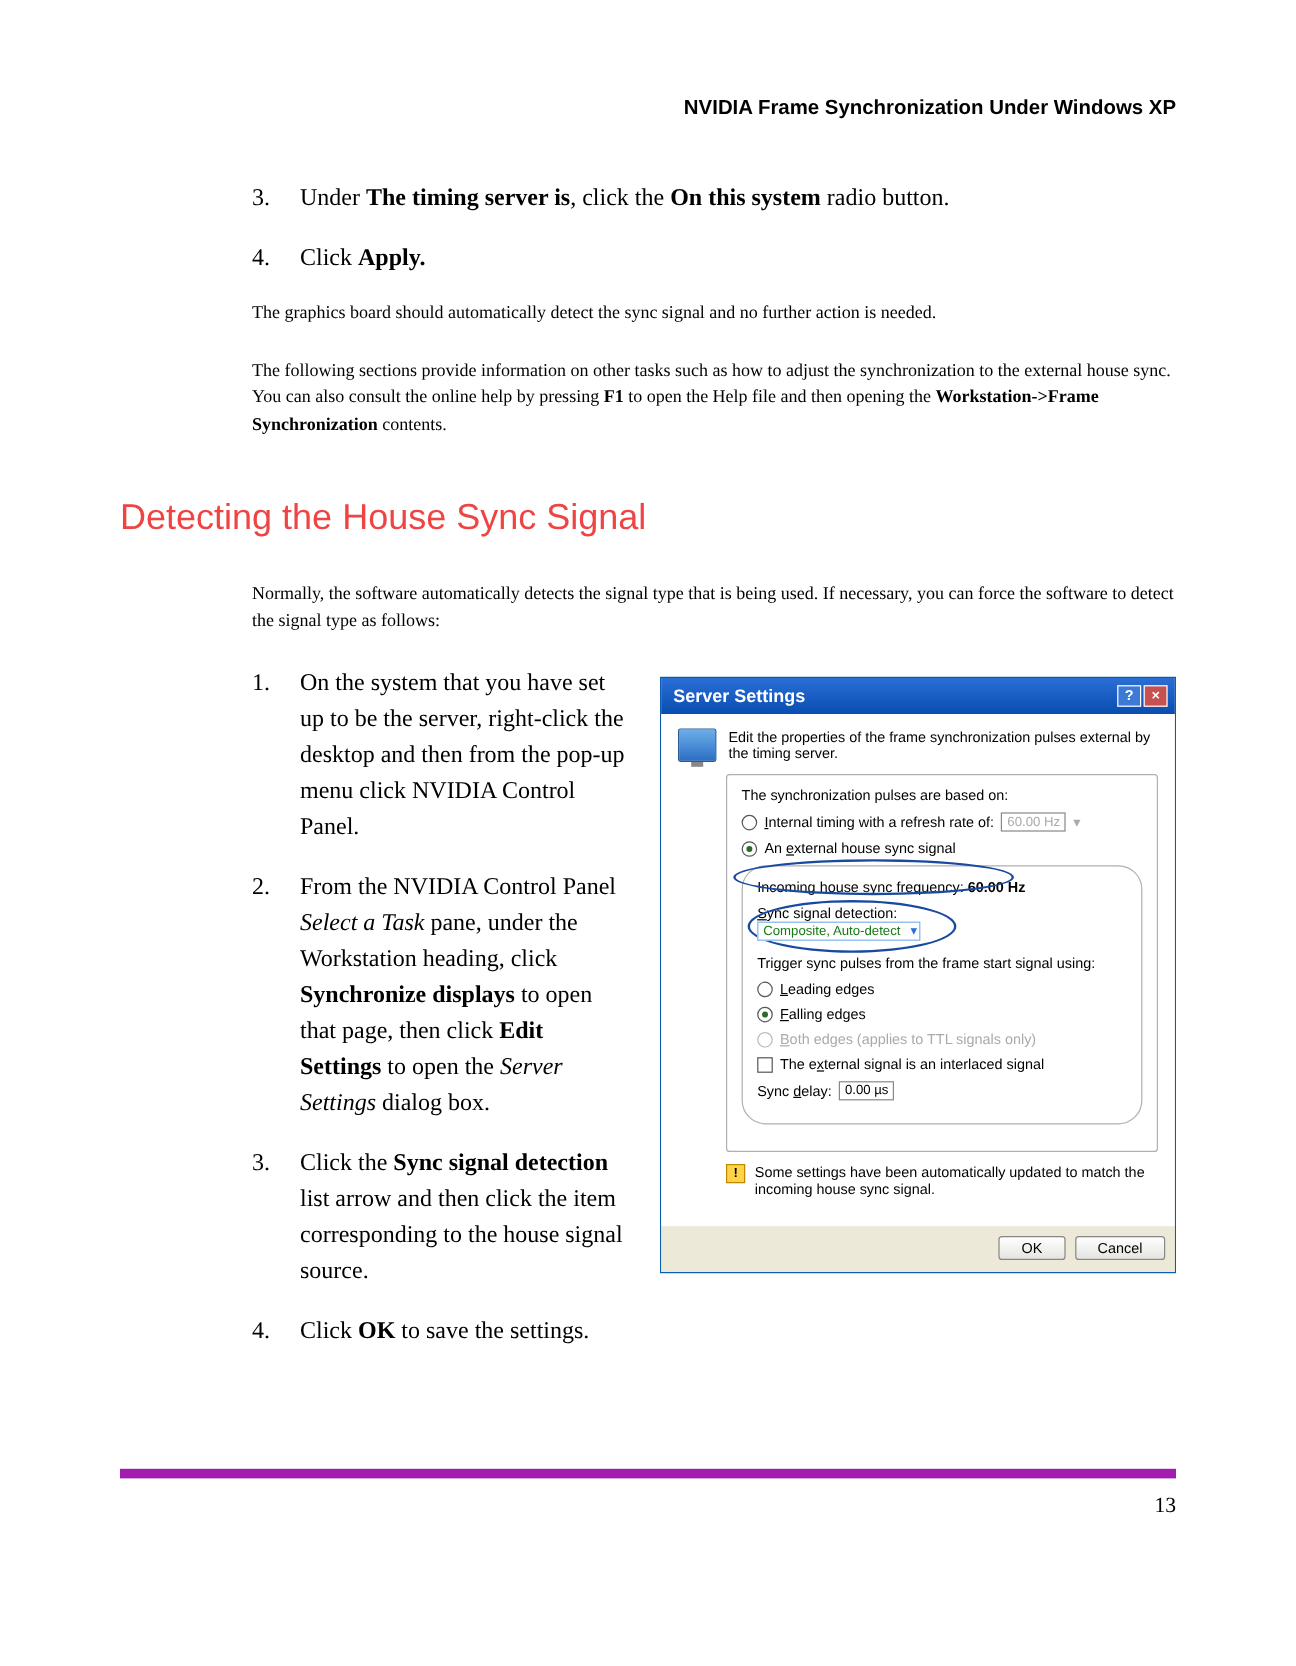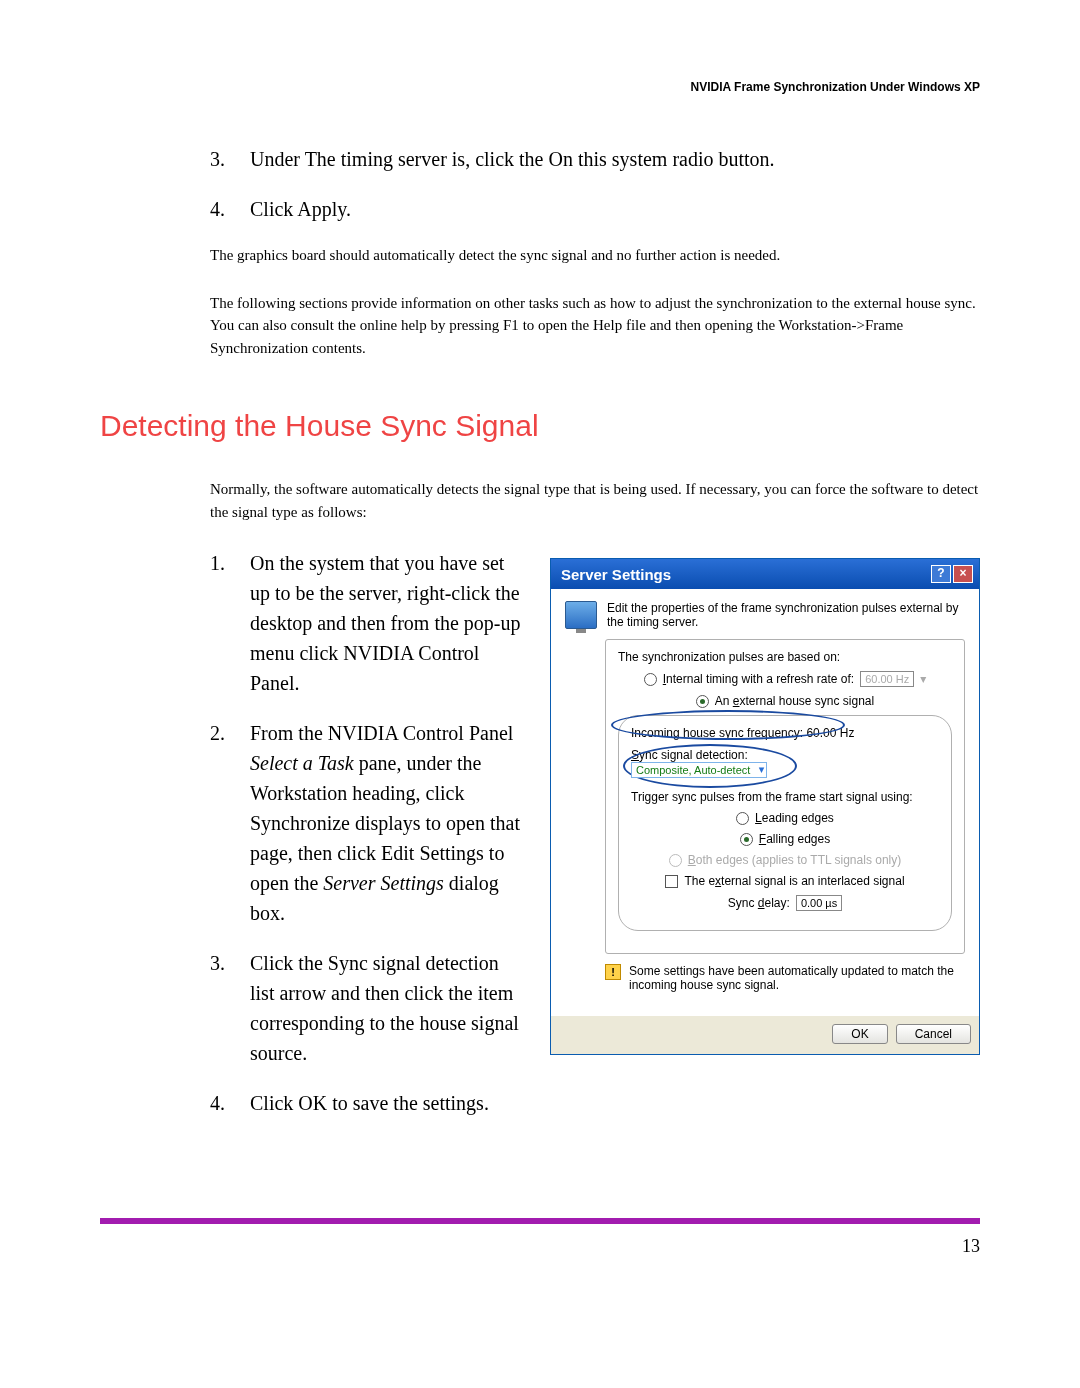--- a/index.html
+++ b/index.html
@@ -8,21 +8,21 @@
     font-family: Georgia, 'Times New Roman', serif;
     background: #fff;
     color: #000;
     width: 1080px;
   }
   .page {
     padding: 80px 100px 40px 100px;
   }
   .header-title {
     font-family: Verdana, Arial, sans-serif;
-    font-size: 12px;
+    font-size: 17px;
     font-weight: bold;
     text-align: right;
     margin-bottom: 50px;
   }
   .content {
     margin-left: 110px;
   }
   .list-item {
     display: flex;
     margin-bottom: 20px;
@@ -126,21 +126,20 @@
     border-radius: 3px;
     padding: 10px 12px 12px 12px;
     margin-bottom: 10px;
     margin-left: 40px;
   }
   .fl {
     margin: 7px 0;
     display: flex;
     align-items: center;
     gap: 6px;
-    justify-content: center;
   }
   .radio {
     width: 11px; height: 11px; border: 1px solid #555; border-radius: 50%;
     display: inline-block; position: relative; background:#fff;
   }
   .radio.checked::after {
     content:""; width:5px; height:5px; background:#2a6a2a; border-radius:50%;
     position:absolute; top:3px; left:3px;
   }
   .radio.disabled { border-color:#bbb; }
@@ -180,27 +179,27 @@
     position: relative;
   }
   .oval {
     border: 2px solid #1a4aa0;
     border-radius: 50%;
     position: absolute;
     pointer-events: none;
   }
   .footer {
     margin-top: 80px;
-    border-top: 6px solid #a21caf;
+    border-top: 8px solid #a21caf;
     padding-top: 12px;
     text-align: right;
     font-size: 18px;
     font-family: Georgia, serif;
   }
-  b { font-weight: normal; }
+  b { font-weight: bold; }
   i { font-style: italic; }
 </style>
 </head>
 <body>
 
 <div class="page">
   <div class="header-title">NVIDIA Frame Synchronization Under Windows XP</div>
 
   <div class="content">
     <div class="list-item">

